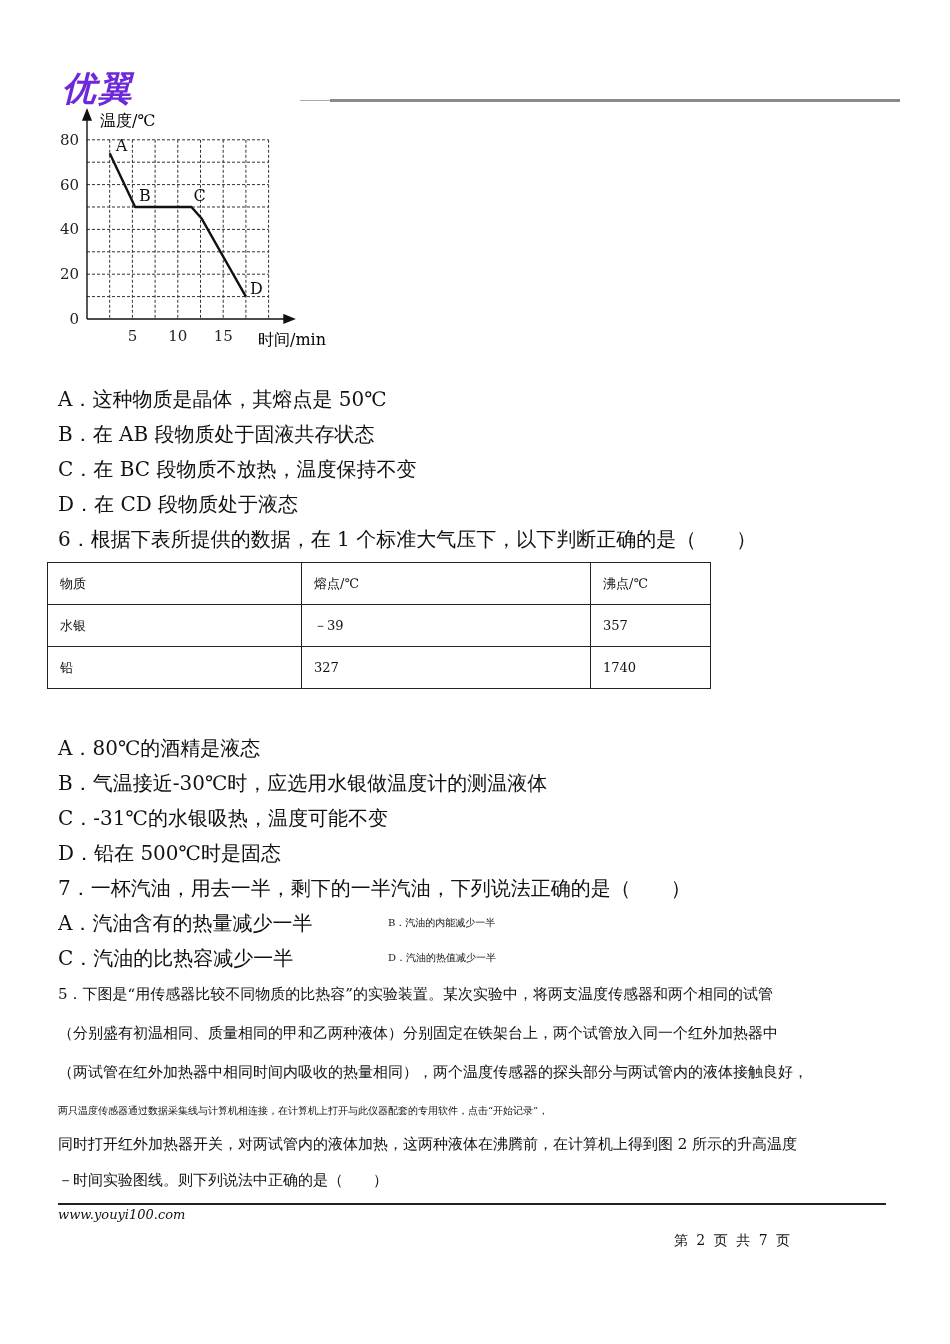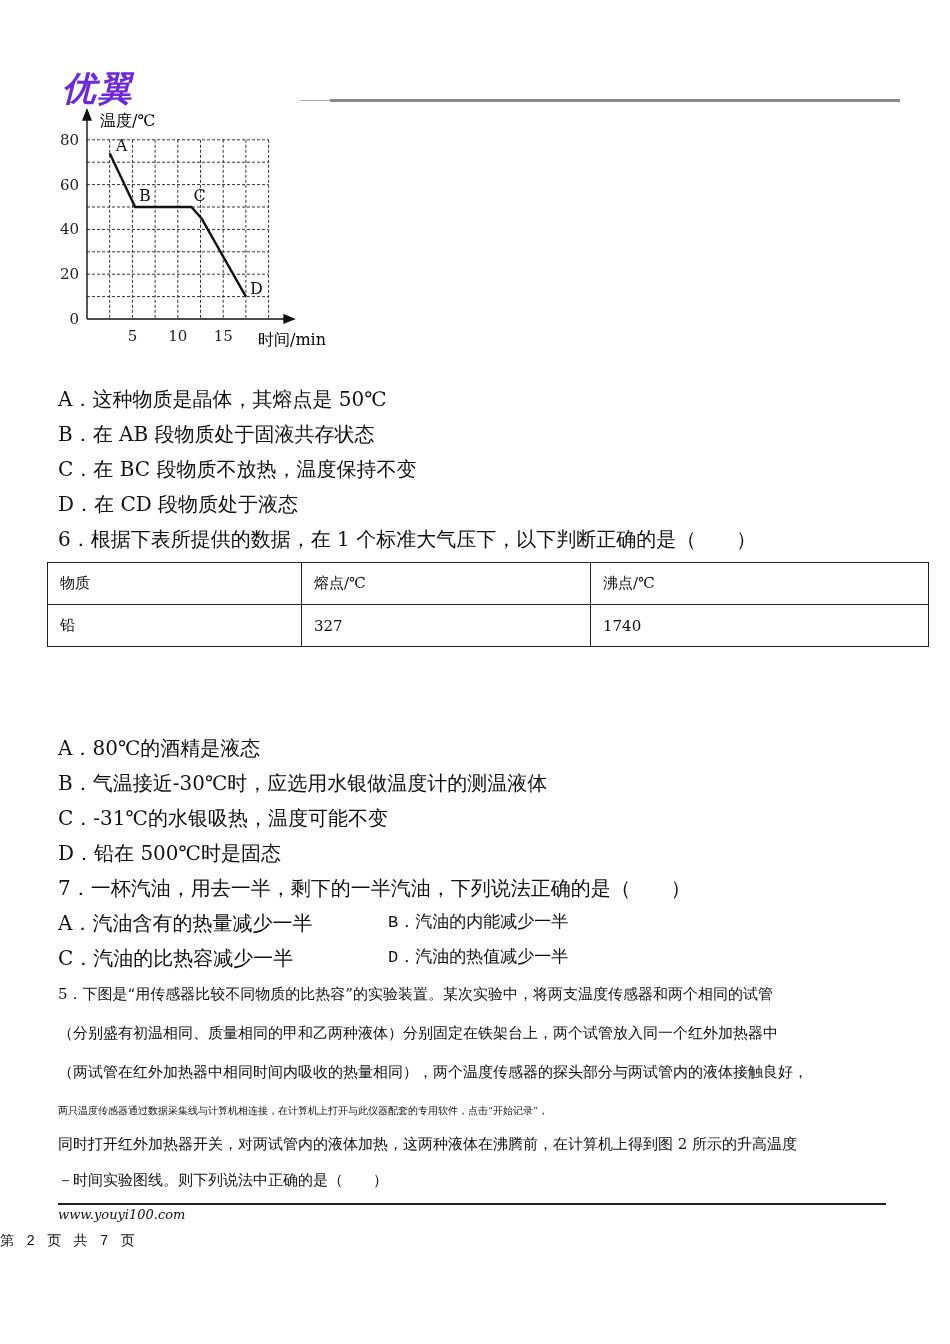--- a/index.html
+++ b/index.html
@@ -4,29 +4,29 @@
 <style>
   html, body { margin: 0; padding: 0; background: #fff; }
   body { width: 950px; height: 1344px; position: relative; overflow: hidden;
          font-family: "DejaVu Serif", "Liberation Serif", serif; color: #111; }
   .logo { position: absolute; left: 62px; top: 66px; font-family: "DejaVu Sans", sans-serif;
           font-size: 34px; font-weight: bold; font-style: italic; color: #6d28d9; letter-spacing: 2px; }
   .header-rule { position: absolute; left: 330px; top: 99px; width: 570px; height: 3px; background: #8a8a8a; }
   .header-rule-thin { position: absolute; left: 300px; top: 100px; width: 30px; height: 1px; background: #aaa; }
   .chart { position: absolute; left: 50px; top: 105px; width: 300px; height: 250px; }
   .line { position: absolute; left: 58px; font-size: 20px; line-height: 20px; white-space: nowrap; }
-  .col2 { position: absolute; font-size: 17px; line-height: 20px; white-space: nowrap; font-family: Liberation Mono, monospace; }
-  table.data { position: absolute; left: 47px; top: 562px; width: 882px; border-collapse: collapse;
-               font-size: 15px; }
+  .col2 { position: absolute; font-size: 10px; line-height: 20px; white-space: nowrap; }
+  table.data { position: absolute; left: 47px; top: 562px; width: 664px; border-collapse: collapse;
+               font-size: 13px; }
   table.data td { border: 1.5px solid #222; height: 41px; padding: 0 0 0 12px; vertical-align: middle; }
   table.data td:nth-child(1) { width: 241px; }
   table.data td:nth-child(2) { width: 276px; }
   .footer-rule { position: absolute; left: 58px; top: 1203px; width: 828px; height: 2px; background: #222; }
   .footer-url { position: absolute; left: 58px; top: 1207px; font-size: 13px; font-style: italic; }
-  .page-num { position: absolute; left: 0; width: 792px; top: 1232px; text-align: left; font-size: 14px; letter-spacing: 2px; font-family: Liberation Mono, monospace; }
+  .page-num { position: absolute; left: 0; width: 792px; top: 1232px; text-align: right; font-size: 14px; letter-spacing: 2px; }
   svg text { font-family: "DejaVu Serif", "Liberation Serif", serif; }
 </style>
 </head>
 <body>
 
 <div class="logo">优翼</div>
 <div class="header-rule-thin"></div>
 <div class="header-rule"></div>
 
 <svg class="chart" viewBox="50 105 300 250" width="300" height="250">
@@ -84,20 +84,25 @@
 
 <div class="line" style="top:529px">6．根据下表所提供的数据，在 1 个标准大气压下，以下判断正确的是（　　）</div>
 <table class="data">
   <tbody>
       <tr>
     <td>物质</td>
     <td>熔点/℃</td>
     <td>沸点/℃</td>
   </tr>
   <tr>
+    <td>水银</td>
+    <td>－39</td>
+    <td>357</td>
+  </tr>
+  <tr>
     <td>铅</td>
     <td>327</td>
     <td>1740</td>
   </tr>
 </tbody>
   </table>
 <div class="line" style="top:738px">A．80℃的酒精是液态</div>
 <div class="line" style="top:773px">B．气温接近-30℃时，应选用水银做温度计的测温液体</div>
 <div class="line" style="top:808px">C．-31℃的水银吸热，温度可能不变</div>
 <div class="line" style="top:843px">D．铅在 500℃时是固态</div>

